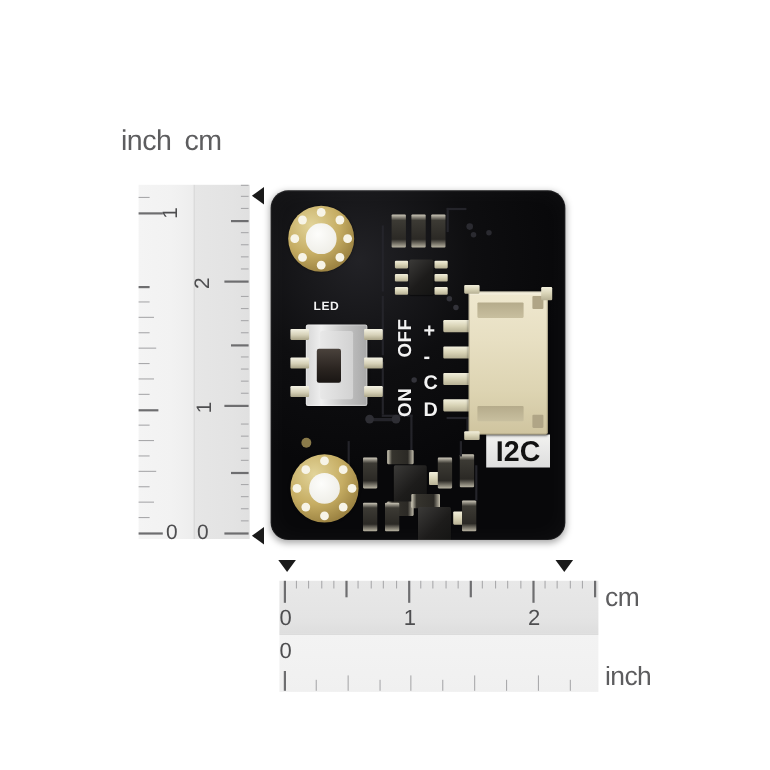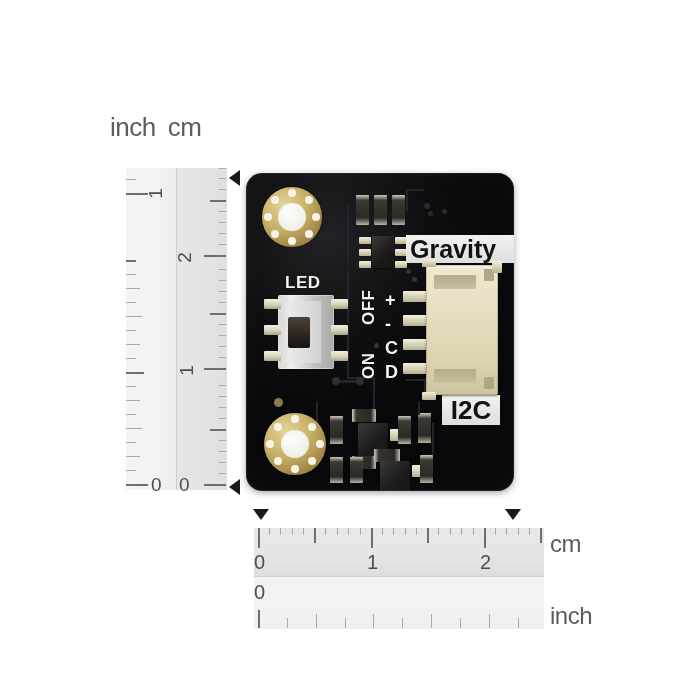--- a/index.html
+++ b/index.html
@@ -433,25 +433,24 @@
       <div class="res" style="left:146px; top:22px; width:13px; height:30px;"></div>
 
       <div class="ic" style="left:126px; top:63px; width:22px; height:32px;"></div>
       <div class="pad" style="left:113px; top:64px; width:12px; height:7px;"></div>
       <div class="pad" style="left:113px; top:76px; width:12px; height:7px;"></div>
       <div class="pad" style="left:113px; top:88px; width:12px; height:7px;"></div>
       <div class="pad" style="left:149px; top:64px; width:12px; height:7px;"></div>
       <div class="pad" style="left:149px; top:76px; width:12px; height:7px;"></div>
       <div class="pad" style="left:149px; top:88px; width:12px; height:7px;"></div>
 
-      <div class="silk-block" style="left:160px; top:62px; width:112px; height:28px; font-size:25px; padding-left:4px; justify-content:flex-start;">Gravity</div>
 
       <div class="silk-block" style="left:196px; top:222px; width:58px; height:30px; font-size:26px;">I2C</div>
 
-      <div class="silk" style="left:39px; top:101px; font-size:17px;">LED</div>
+      <div class="silk" style="left:39px; top:101px; font-size:11px;">LED</div>
 
       <div id="switch-body" style="left:32px; top:122px; width:56px; height:74px;">
         <div class="slot"></div>
         <div class="actuator"></div>
       </div>
       <div class="switch-leg" style="left:18px; top:126px; width:17px; height:10px;"></div>
       <div class="switch-leg" style="left:18px; top:152px; width:17px; height:10px;"></div>
       <div class="switch-leg" style="left:18px; top:178px; width:17px; height:10px;"></div>
       <div class="switch-leg" style="left:85px; top:126px; width:17px; height:10px;"></div>
       <div class="switch-leg" style="left:85px; top:152px; width:17px; height:10px;"></div>

